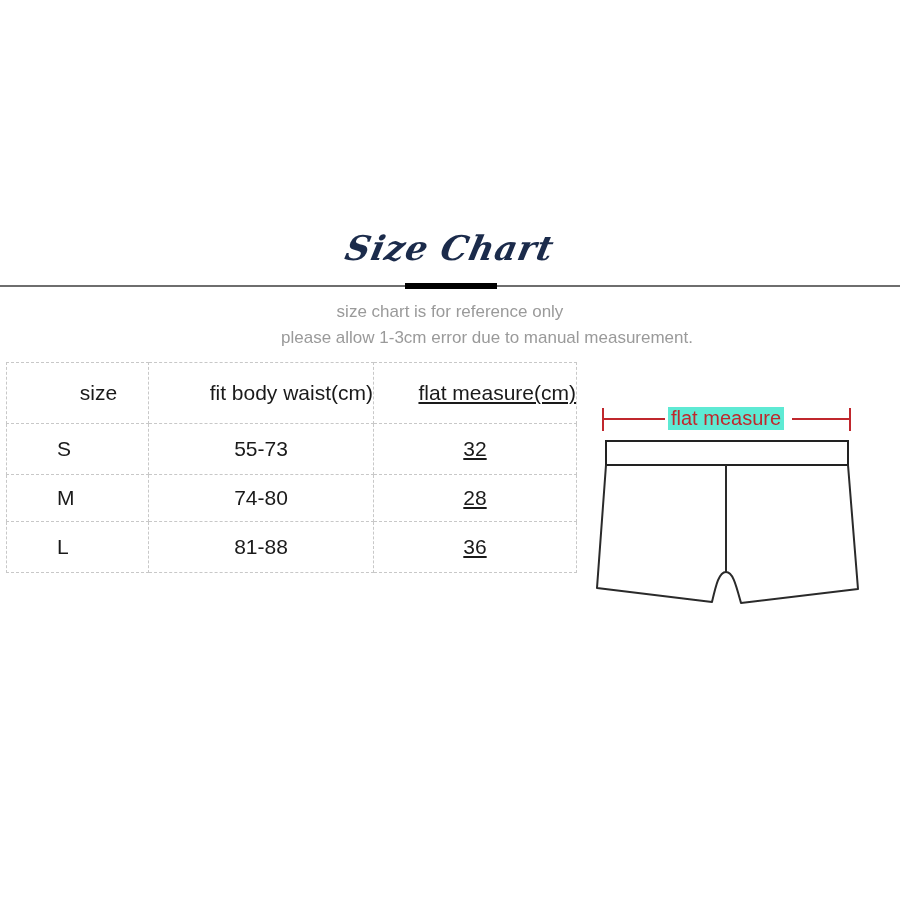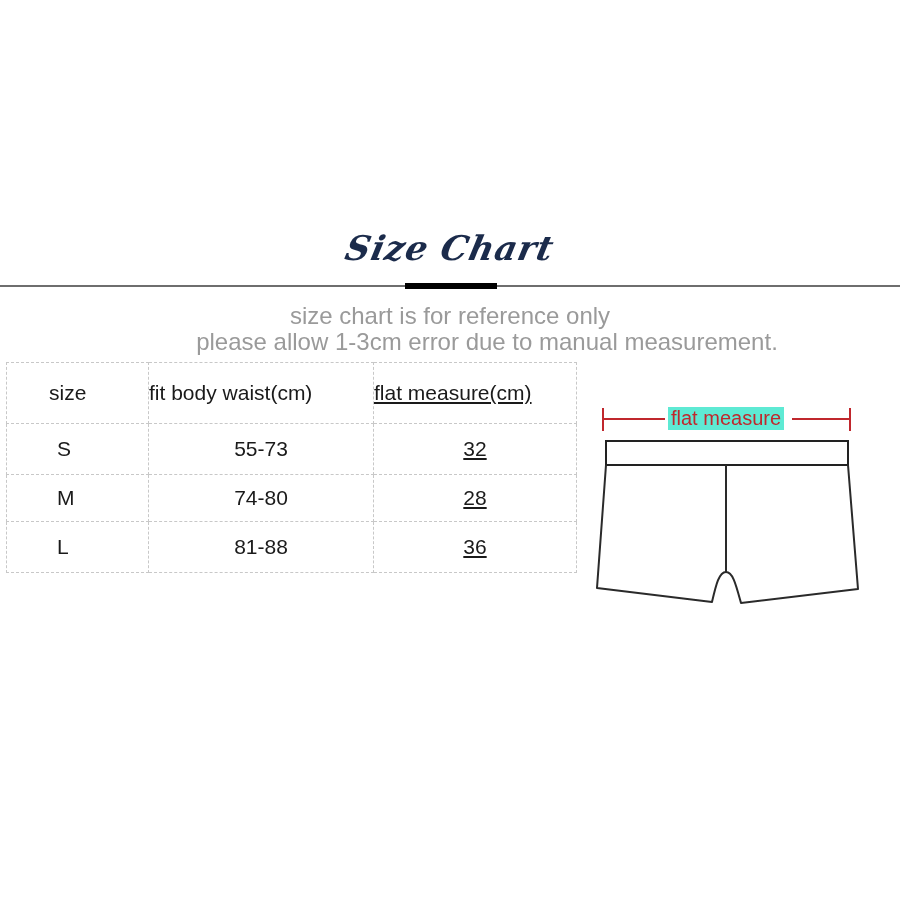--- a/index.html
+++ b/index.html
@@ -10,38 +10,38 @@
     .title {
       position: absolute; left: 0; width: 900px; top: 228px; text-align: center;
       font-family: "DejaVu Serif", serif; font-style: italic; font-weight: bold;
       font-size: 34px; color: #1b2b4b; letter-spacing: 1px;
       transform: skewX(-12deg);
     }
     .rule-thin { position: absolute; left: 0; top: 285px; width: 900px; height: 2px; background: #6e6e6e; }
     .rule-thick { position: absolute; left: 405px; top: 283px; width: 92px; height: 6px; background: #000; }
     .note {
       position: absolute; left: 0; width: 900px; text-align: center;
-      font-size: 24px; color: #9a9a9a;
+      font-size: 17px; color: #9a9a9a;
     }
     .note1 { top: 302px; }
     .note2 { top: 328px; padding-left: 37px; }
 
     table.chart {
       position: absolute; left: 6px; top: 362px;
       border-collapse: collapse; table-layout: fixed;
     }
     table.chart td, table.chart th {
       border: 1px dashed #c8c8c8; padding: 0; font-weight: normal;
       font-size: 21px; color: #1a1a1a; vertical-align: middle;
     }
     .c0 { width: 142px; }
     .c1 { width: 224px; }
     .c2 { width: 202px; text-decoration: underline; }
-    table.chart th { height: 60px; text-align: left; }
-    table.chart th.c0 { text-align: left; padding-left: 42px; box-sizing: border-box; }
+    table.chart th { height: 60px; text-align: right; }
+    table.chart th.c0 { text-align: center; padding-left: 42px; box-sizing: border-box; }
     table.chart td.c0 { text-align: left; padding-left: 50px; box-sizing: border-box; }
     table.chart td.c1, table.chart td.c2 { text-align: center; }
     tr.r0 td { height: 50px; }
     tr.r1 td { height: 46px; }
     tr.r2 td { height: 50px; }
     tr.r3 td { height: 45px; }
     tr.r4 td { height: 48px; }
 
     .diagram { position: absolute; left: 590px; top: 400px; width: 280px; height: 220px; }
     .measure-label {

